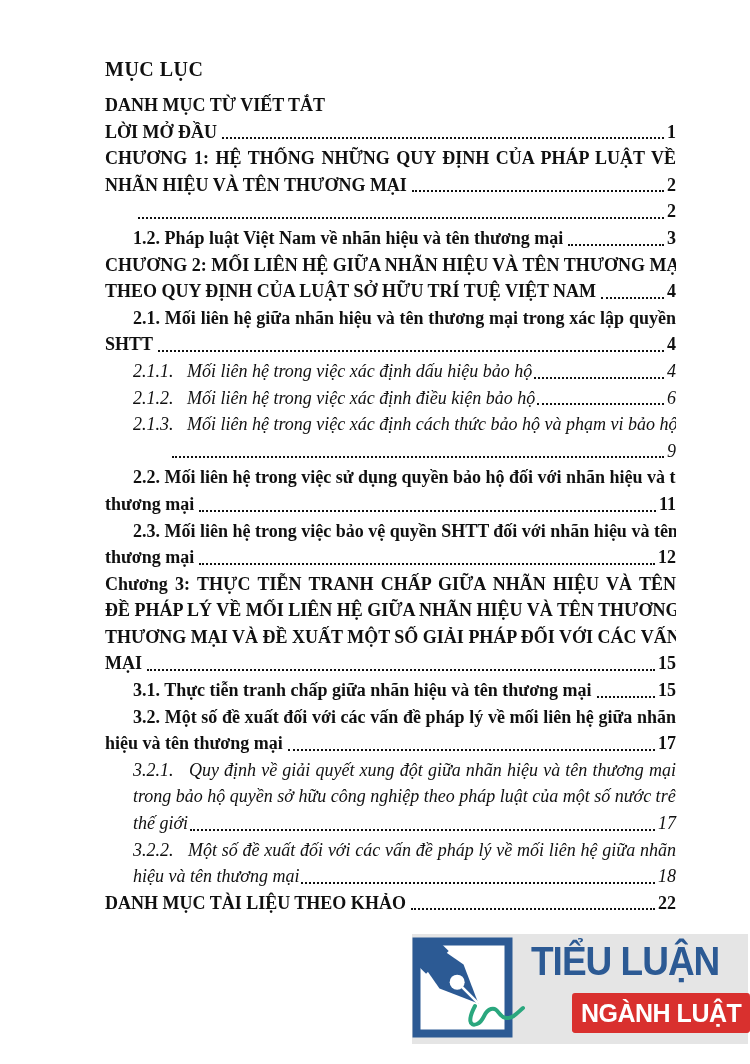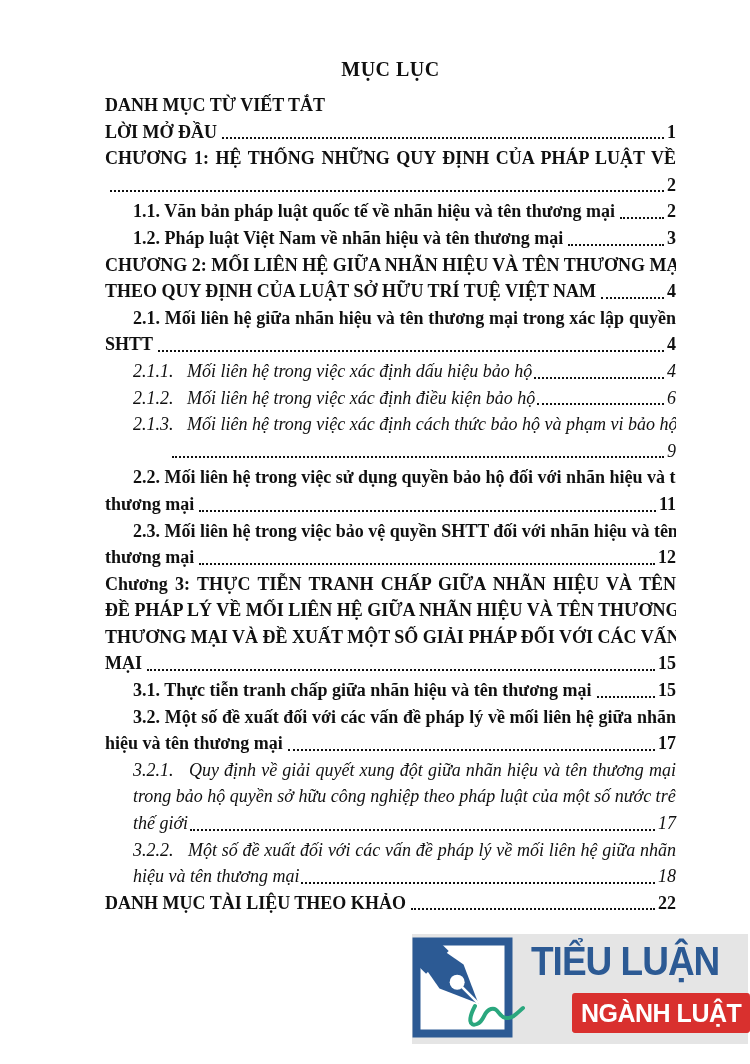--- a/index.html
+++ b/index.html
@@ -8,21 +8,21 @@
     width:750px; height:1064px;
     margin:0 auto;
     background:#ffffff;
     font-family:"Liberation Serif","DejaVu Serif",serif;
     color:#101010;
     overflow:hidden;
   }
   .content { position:absolute; left:105px; right:74px; top:54px; }
   .doc-title {
     margin:0 0 8px 0;
-    text-align:center;
+    text-align:left;
     font-size:20px; font-weight:bold;
     letter-spacing:0.5px;
     line-height:30px;
   }
   #toc { font-size:18px; }
   .entry { margin:0; }
   .toc-line { line-height:26.6px; height:26.6px; }
   .ch .toc-line, .sec .toc-line { font-weight:bold; }
   .sub .toc-line { font-style:italic; font-weight:normal; padding-left:28px; }
   .sec .toc-line.first { padding-left:28px; }
@@ -81,27 +81,27 @@
         <div class="entry ch">
           <div class="toc-line first final">
             <span class="label">LỜI MỞ ĐẦU</span>
             <span class="dots"></span>
             <span class="page-num">1</span>
           </div>
         </div>
         <div class="entry ch">
           <div class="toc-line first mid">CHƯƠNG 1: HỆ THỐNG NHỮNG QUY ĐỊNH CỦA PHÁP LUẬT VỀ</div>
           <div class="toc-line final">
+            <span class="label">NHÃN HIỆU VÀ TÊN THƯƠNG MẠI</span>
             <span class="dots"></span>
             <span class="page-num">2</span>
           </div>
         </div>
         <div class="entry sec">
           <div class="toc-line first final">
-            <span class="label">1.1. Văn bản pháp luật quốc tế về nhãn hiệu và tên thương mại</span>
             <span class="dots"></span>
             <span class="page-num">2</span>
           </div>
         </div>
         <div class="entry sec">
           <div class="toc-line first final">
             <span class="label">1.2. Pháp luật Việt Nam về nhãn hiệu và tên thương mại</span>
             <span class="dots"></span>
             <span class="page-num">3</span>
           </div>

